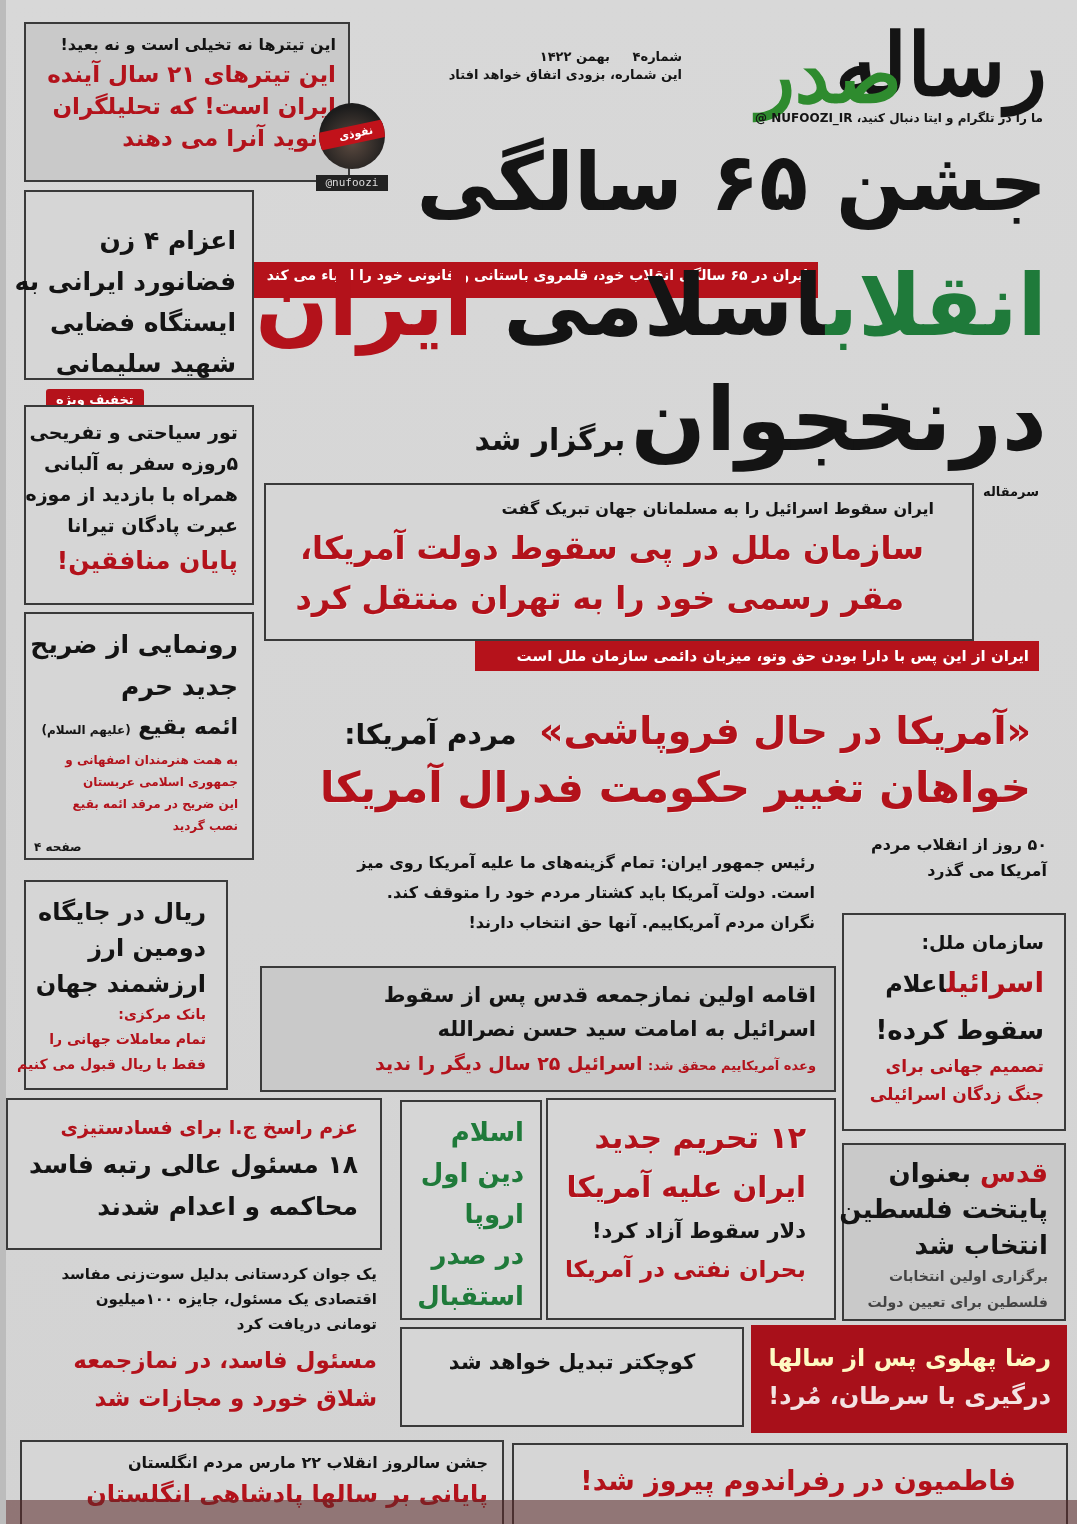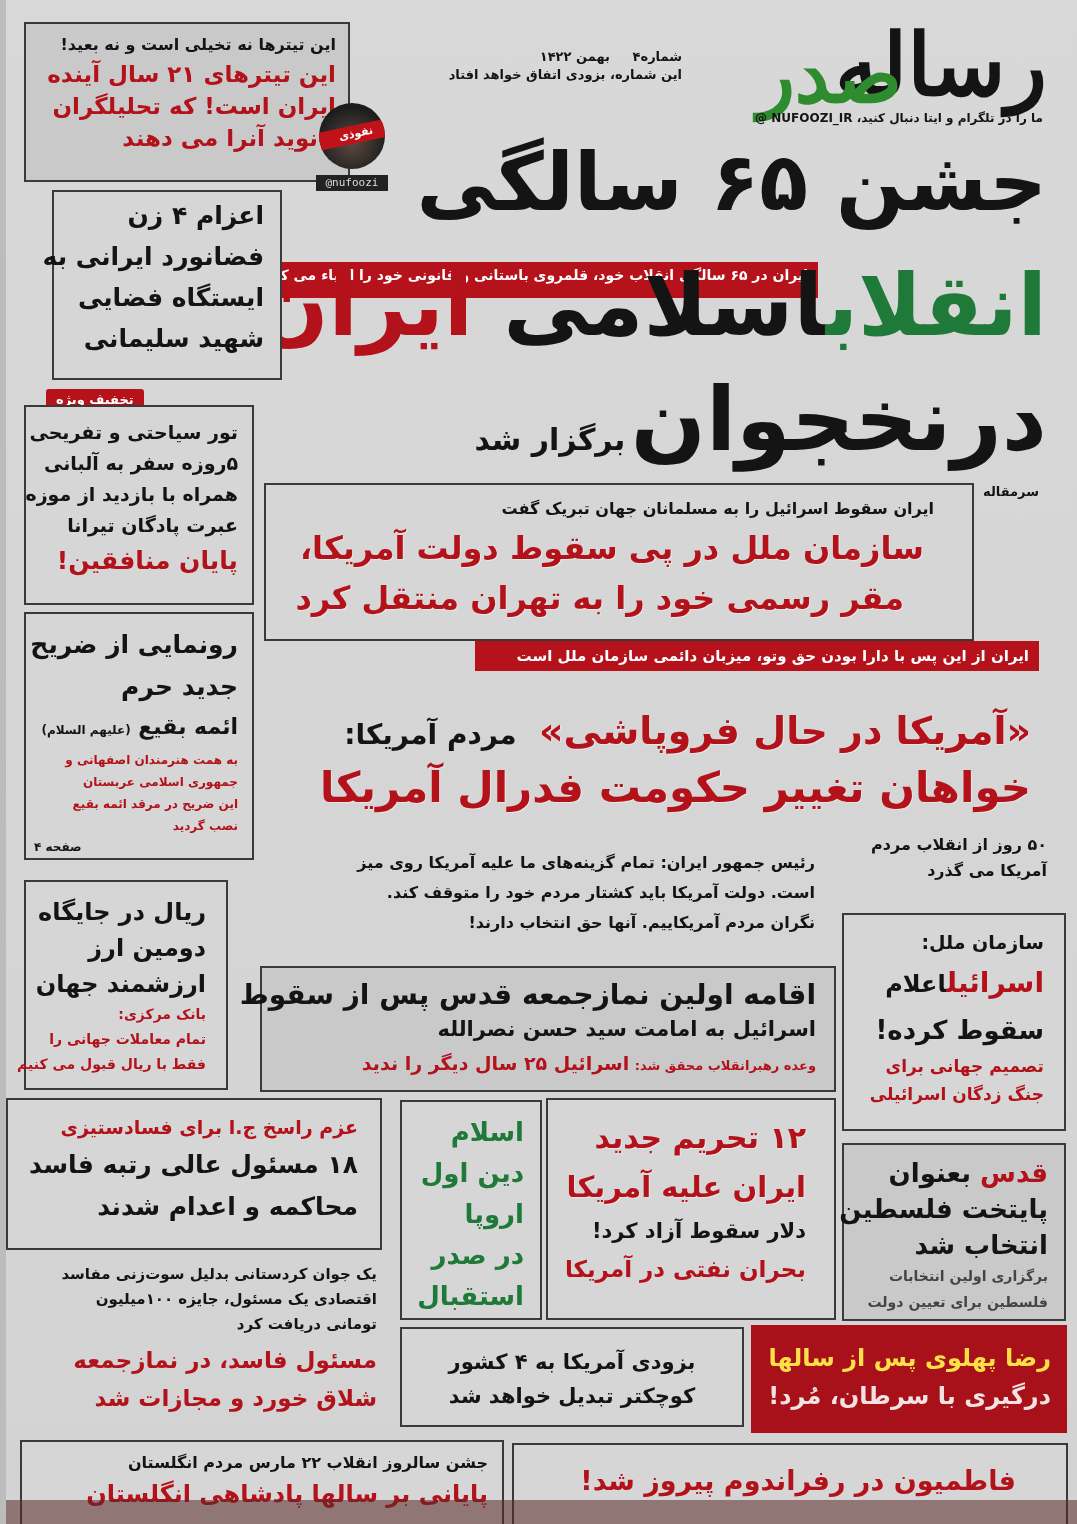--- a/index.html
+++ b/index.html
@@ -96,21 +96,21 @@
   <div class="abs" style="right:30px; top:245px; white-space:nowrap; font-weight:bold; font-size:86px; line-height:120px;">
     <span class="green">انقلاب</span><span class="black">اسلامی</span>
     <span class="red">ایران</span>
   </div>
 
   <div class="abs" style="right:30px; top:360px; white-space:nowrap; font-weight:bold; line-height:120px;">
     <span class="black" style="font-size:88px;">درنخجوان</span>
     <span class="black" style="font-size:30px;">برگزار شد</span>
   </div>
 
-  <div class="box" style="left:18px; top:190px; width:230px; height:190px; padding:3px 16px 0 0;margin-left:28px;">
+  <div class="box" style="left:18px; top:190px; width:230px; height:190px; padding:28px 16px 0 0;">
     <span class="line bold black" style="font-size:25px; line-height:41px;">اعزام ۴ زن</span>
     <span class="line bold black" style="font-size:25px; line-height:41px;">فضانورد ایرانی به</span>
     <span class="line bold black" style="font-size:25px; line-height:41px;">ایستگاه فضایی</span>
     <span class="line bold black" style="font-size:25px; line-height:41px;">شهید سلیمانی</span>
   </div>
 
   <div class="redbar" style="left:40px; top:389px; height:22px; font-size:13px; line-height:22px; border-radius:3px;">تخفیف ویژه</div>
   <div class="box" style="left:18px; top:405px; width:230px; height:200px; padding:10px 14px 0 0;">
     <span class="line bold black" style="font-size:19px; line-height:31px;">تور سیاحتی و تفریحی</span>
     <span class="line bold black" style="font-size:19px; line-height:31px;">۵روزه سفر به آلبانی</span>
@@ -158,23 +158,23 @@
     <span class="line">۵۰ روز از انقلاب مردم</span>
     <span class="line">آمریکا می گذرد</span>
   </div>
   <div class="abs bold black" style="right:262px; top:848px; font-size:16px; line-height:30px; text-align:right; width:560px;">
     <span class="line">رئیس جمهور ایران: تمام گزینه‌های ما علیه آمریکا روی میز</span>
     <span class="line">است. دولت آمریکا باید کشتار مردم خود را متوقف کند.</span>
     <span class="line">نگران مردم آمریکاییم. آنها حق انتخاب دارند!</span>
   </div>
 
   <div class="box dark" style="left:254px; top:966px; width:576px; height:126px; padding:10px 18px 0 0;">
-    <span class="line bold black" style="font-size:28px; line-height:34px;margin-left:33px;">اقامه اولین نمازجمعه قدس پس از سقوط</span>
+    <span class="line bold black" style="font-size:21px; line-height:34px;margin-left:33px;">اقامه اولین نمازجمعه قدس پس از سقوط</span>
     <span class="line bold black" style="font-size:21px; line-height:34px;">اسرائیل به امامت سید حسن نصرالله</span>
-    <span class="line bold red" style="line-height:34px;"><span style="font-size:13px;">وعده رهبرانقلاب محقق شد:</span> <span style="font-size:19px;">اسرائیل ۲۵ سال دیگر را ندید</span></span>
+    <span class="line bold red" style="line-height:34px;"><span style="font-size:13px;">وعده آمریکاییم محقق شد:</span> <span style="font-size:19px;">اسرائیل ۲۵ سال دیگر را ندید</span></span>
   </div>
 
   <div class="box" style="left:836px; top:913px; width:224px; height:218px; padding:10px 20px 0 0;">
     <span class="line bold black" style="font-size:19px; line-height:34px;">سازمان ملل:</span>
     <span class="line bold" style="font-size:28px; line-height:48px;"><span class="red">اسرائیل</span><span class="black" style="font-size:24px;">اعلام</span></span>
     <span class="line bold black" style="font-size:26px; line-height:44px;">سقوط کرده!</span>
     <span class="line bold red" style="font-size:17px; line-height:28px;">تصمیم جهانی برای</span>
     <span class="line bold red" style="font-size:17px; line-height:28px;">جنگ زدگان اسرائیلی</span>
   </div>
 
@@ -209,26 +209,25 @@
 
   <div class="abs bold black" style="right:700px; top:1262px; width:360px; font-size:15px; line-height:25px; text-align:right;">
     <span class="line">یک جوان کردستانی بدلیل سوت‌زنی مفاسد</span>
     <span class="line">اقتصادی یک مسئول، جایزه ۱۰۰میلیون</span>
     <span class="line">تومانی دریافت کرد</span>
     <span class="line red" style="font-size:23px; line-height:38px; margin-top:4px;">مسئول فاسد، در نمازجمعه</span>
     <span class="line red" style="font-size:23px; line-height:38px;">شلاق خورد و مجازات شد</span>
   </div>
 
   <div class="box" style="left:394px; top:1327px; width:344px; height:100px; padding:16px 0 0 0; text-align:center;">
-    <span class="line bold black" style="font-size:21px; line-height:34px;">بزودی آمریکا به ۴ کشور</span>
     <span class="line bold black" style="font-size:21px; line-height:34px;">کوچکتر تبدیل خواهد شد</span>
   </div>
 
   <div class="abs" style="left:745px; top:1325px; width:316px; height:108px; background:#a8101a; padding:14px 16px 0 0;">
-    <span class="line bold" style="font-size:24px; line-height:38px; color:#fde047;">رضا پهلوی پس از سالها</span>
+    <span class="line bold" style="font-size:24px; line-height:38px; color:#fef9c3;">رضا پهلوی پس از سالها</span>
     <span class="line bold" style="font-size:24px; line-height:38px; color:#f3e2e2;">درگیری با سرطان، مُرد!</span>
   </div>
 
   <div class="box" style="left:14px; top:1440px; width:484px; height:100px; padding:8px 14px 0 0;">
     <span class="line bold black" style="font-size:16px; line-height:26px;">جشن سالروز انقلاب ۲۲ مارس مردم انگلستان</span>
     <span class="line bold red" style="font-size:24px; line-height:36px;">پایانی بر سالها پادشاهی انگلستان</span>
   </div>
 
   <div class="box" style="left:506px; top:1443px; width:556px; height:100px; padding:16px 50px 0 0;">
     <span class="line bold red" style="font-size:27px; line-height:40px;">فاطمیون در رفراندوم پیروز شد!</span>

